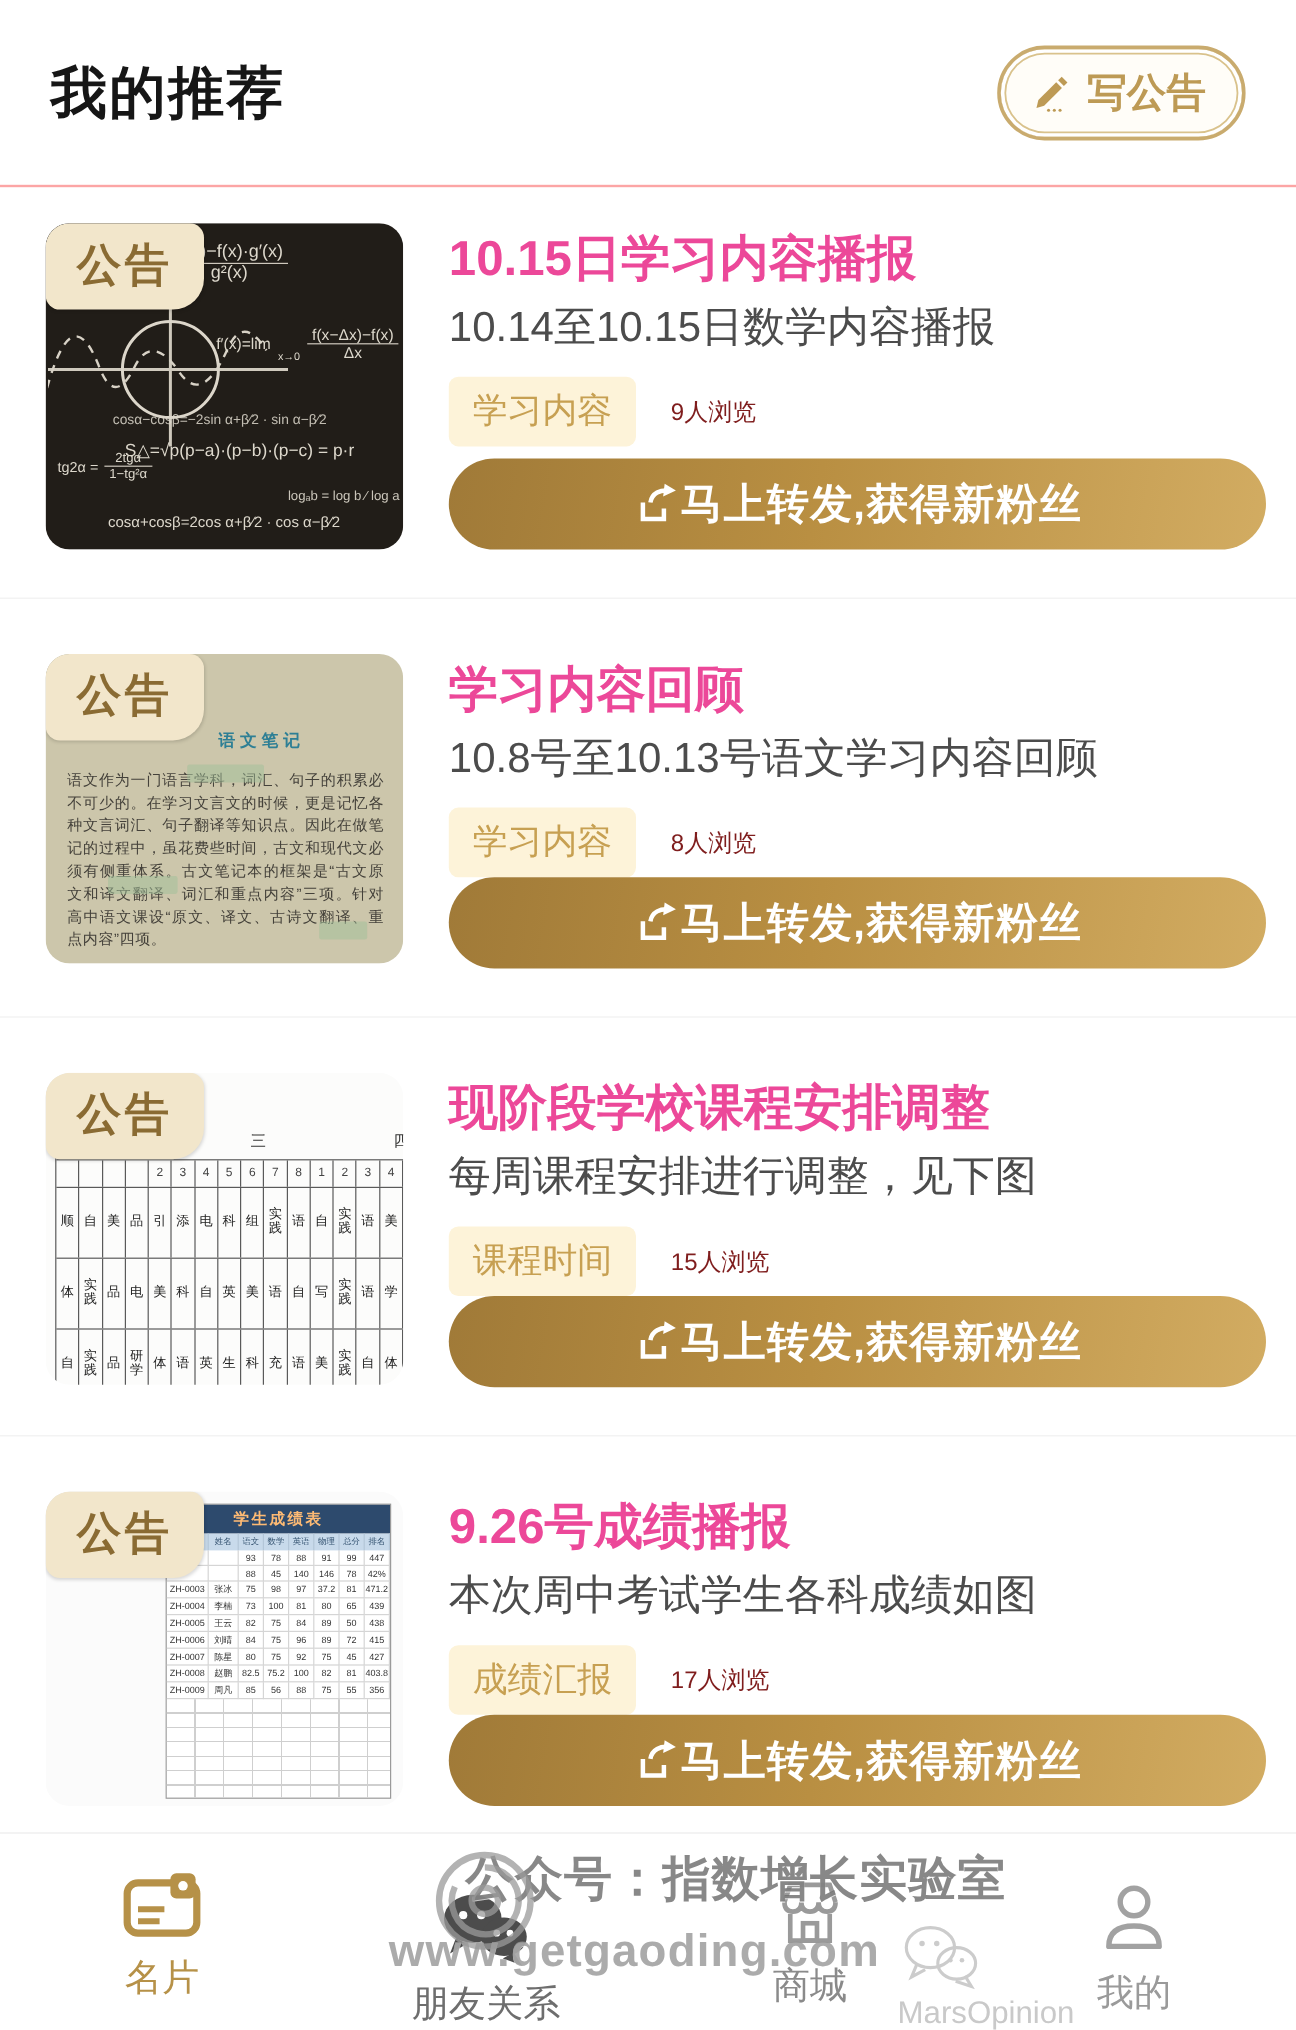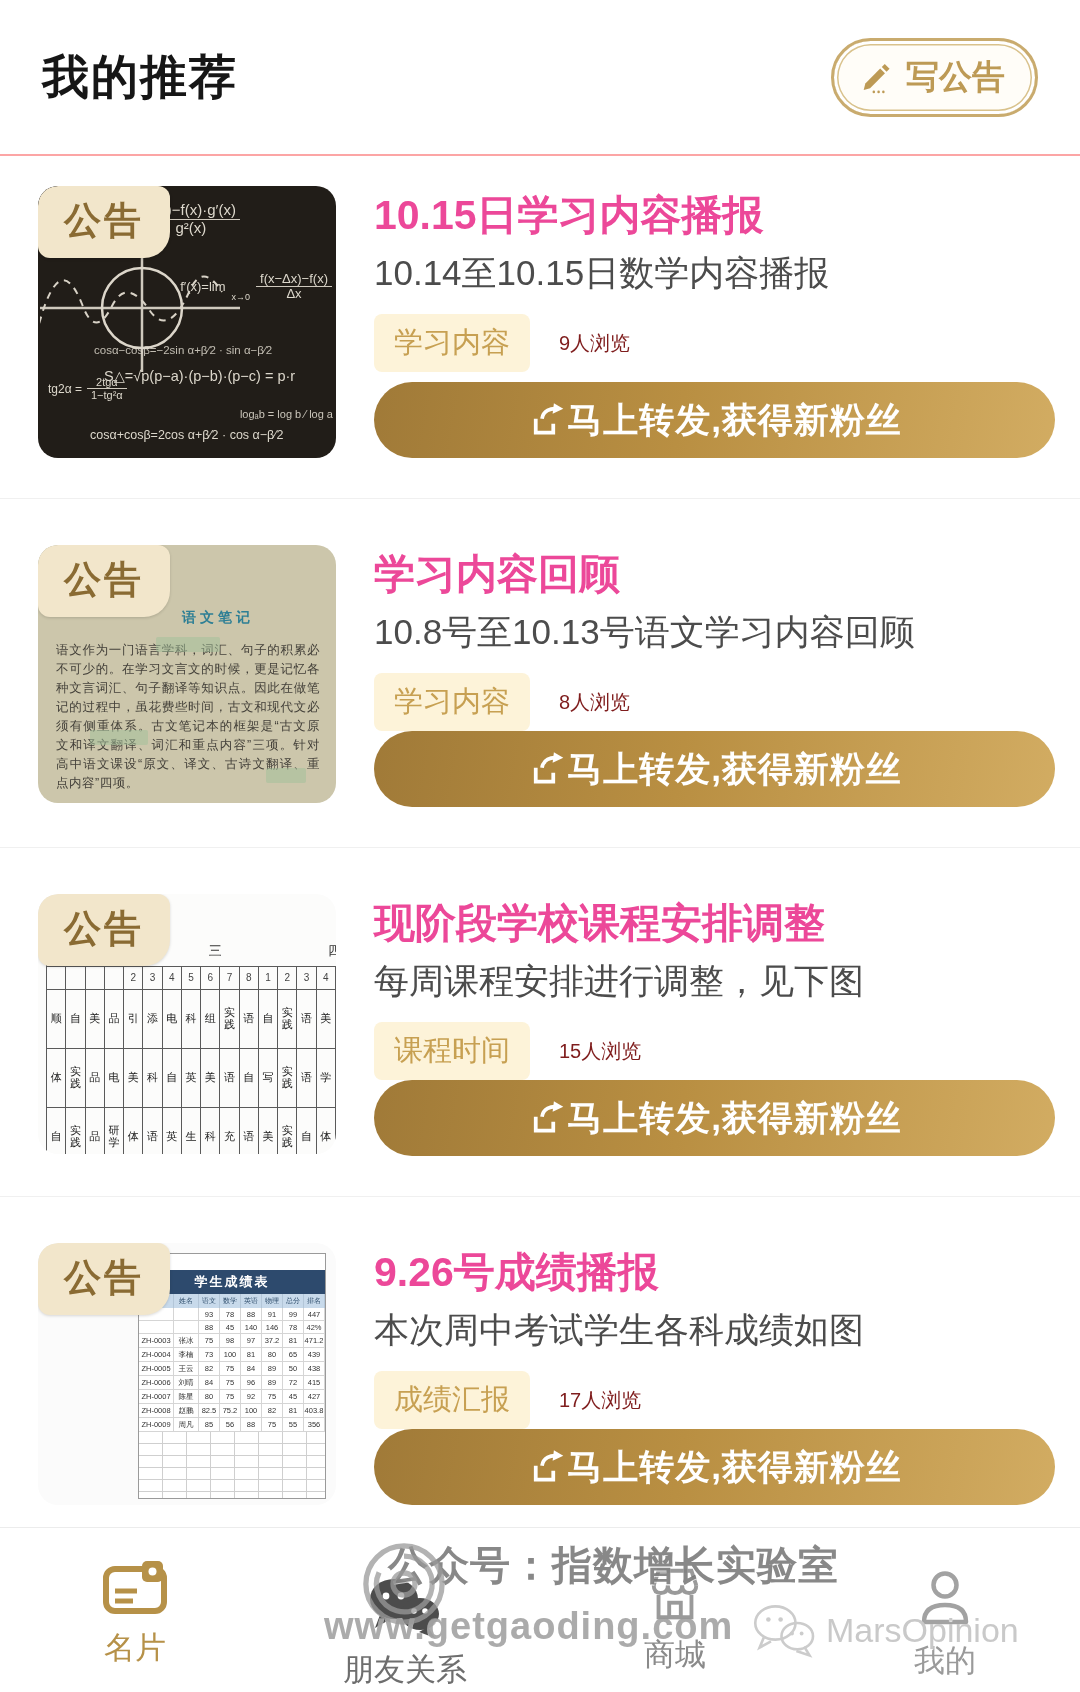--- a/index.html
+++ b/index.html
@@ -71,22 +71,22 @@
   .tt-row{display:flex;border-bottom:1px solid #5a5a5a;}
   .tt-row span{flex:1;border-right:1px solid #5a5a5a;display:flex;align-items:center;
     justify-content:center;font-size:11px;color:#222;line-height:1.05;
     word-break:break-all;text-align:center;padding:1px;}
   .tt-nums span{height:20px;font-size:10px;color:#444;}
   .tt-sub span{height:56px;}
   
   .sswrap{position:absolute;inset:0;background:#fbfbfb;}
   .sheet{position:absolute;left:100px;top:10px;right:10px;bottom:6px;border:1px solid #9a9a9a;
     display:flex;flex-direction:column;background:#fff;}
-  .sheet-title{background:#2d4a6d;color:#ffffff;font-size:13px;font-weight:700;
-    text-align:center;height:24px;line-height:24px;letter-spacing:2px;margin-top:16px;}
+  .sheet-title{background:#2d4a6d;color:#fdba74;font-size:13px;font-weight:700;
+    text-align:center;height:24px;line-height:24px;letter-spacing:2px;}
   .sheet-head,.sheet-row{display:flex;}
   .sheet-head{background:#c8daeb;}
   .sheet-head span{flex:1;font-size:7px;color:#31506e;text-align:center;padding:2px 0;border-right:1px solid #b3c6d8;}
   .sheet-row span{flex:1;font-size:7.5px;color:#333;text-align:center;padding:1.5px 0;
     border-right:1px solid #d5d5d5;border-bottom:1px solid #d5d5d5;overflow:hidden;white-space:nowrap;}
   .sheet-head span:first-child,.sheet-row span:first-child{flex:1.7;}
   .sheet-head span:nth-child(2),.sheet-row span:nth-child(2){flex:1.2;}
   .sheet-empty{flex:1;background:
     repeating-linear-gradient(to bottom,transparent 0 11px,#cfcfcf 11px 12px),
     repeating-linear-gradient(to right,transparent 0 23px,#cfcfcf 23px 24px);}
@@ -101,22 +101,22 @@
   .tab-mall{margin-top:14px;color:#8a8a8a;}
   .tab-mine{margin-top:26px;color:#9a9a9a;}
   
   .wm{position:absolute;pointer-events:none;}
   .wm-center{left:358px;top:1538px;width:480px;}
   .wm-center .wm-logo{position:absolute;left:2px;top:2px;width:88px;height:88px;opacity:.75;}
   .wm-line1{margin-left:30px;font-size:40px;font-weight:700;color:rgba(110,110,110,.82);
     text-shadow:0 1px 0 rgba(255,255,255,.7);white-space:nowrap;letter-spacing:1px;}
   .wm-line2{margin-left:-34px;margin-top:12px;font-size:38px;font-weight:700;
     color:rgba(150,150,150,.8);text-shadow:0 1px 0 rgba(255,255,255,.7);letter-spacing:1px;}
-  .wm-right{left:748px;top:1602px;display:flex;align-items:center;gap:4px;
-    color:#c9c9c9;font-size:34px;text-shadow:0 1px 1px #ffffff;}
+  .wm-right{left:748px;top:1602px;display:flex;gap:4px;
+    color:#c9c9c9;font-size:26px;text-shadow:0 1px 1px #ffffff;flex-direction:column;}
   .wm-right svg{width:74px;height:56px;}
 </style>
 </head>
 <body>
 
 <header class="header">
   <h1 class="page-title">我的推荐</h1>
   <button class="write-btn">
     <svg viewBox="0 0 32 32">
       <path d="M5 22 L19 8 l4.5 4.5 L9.5 26.5 l-6 1.8 z" fill="#bd9a55"></path>

